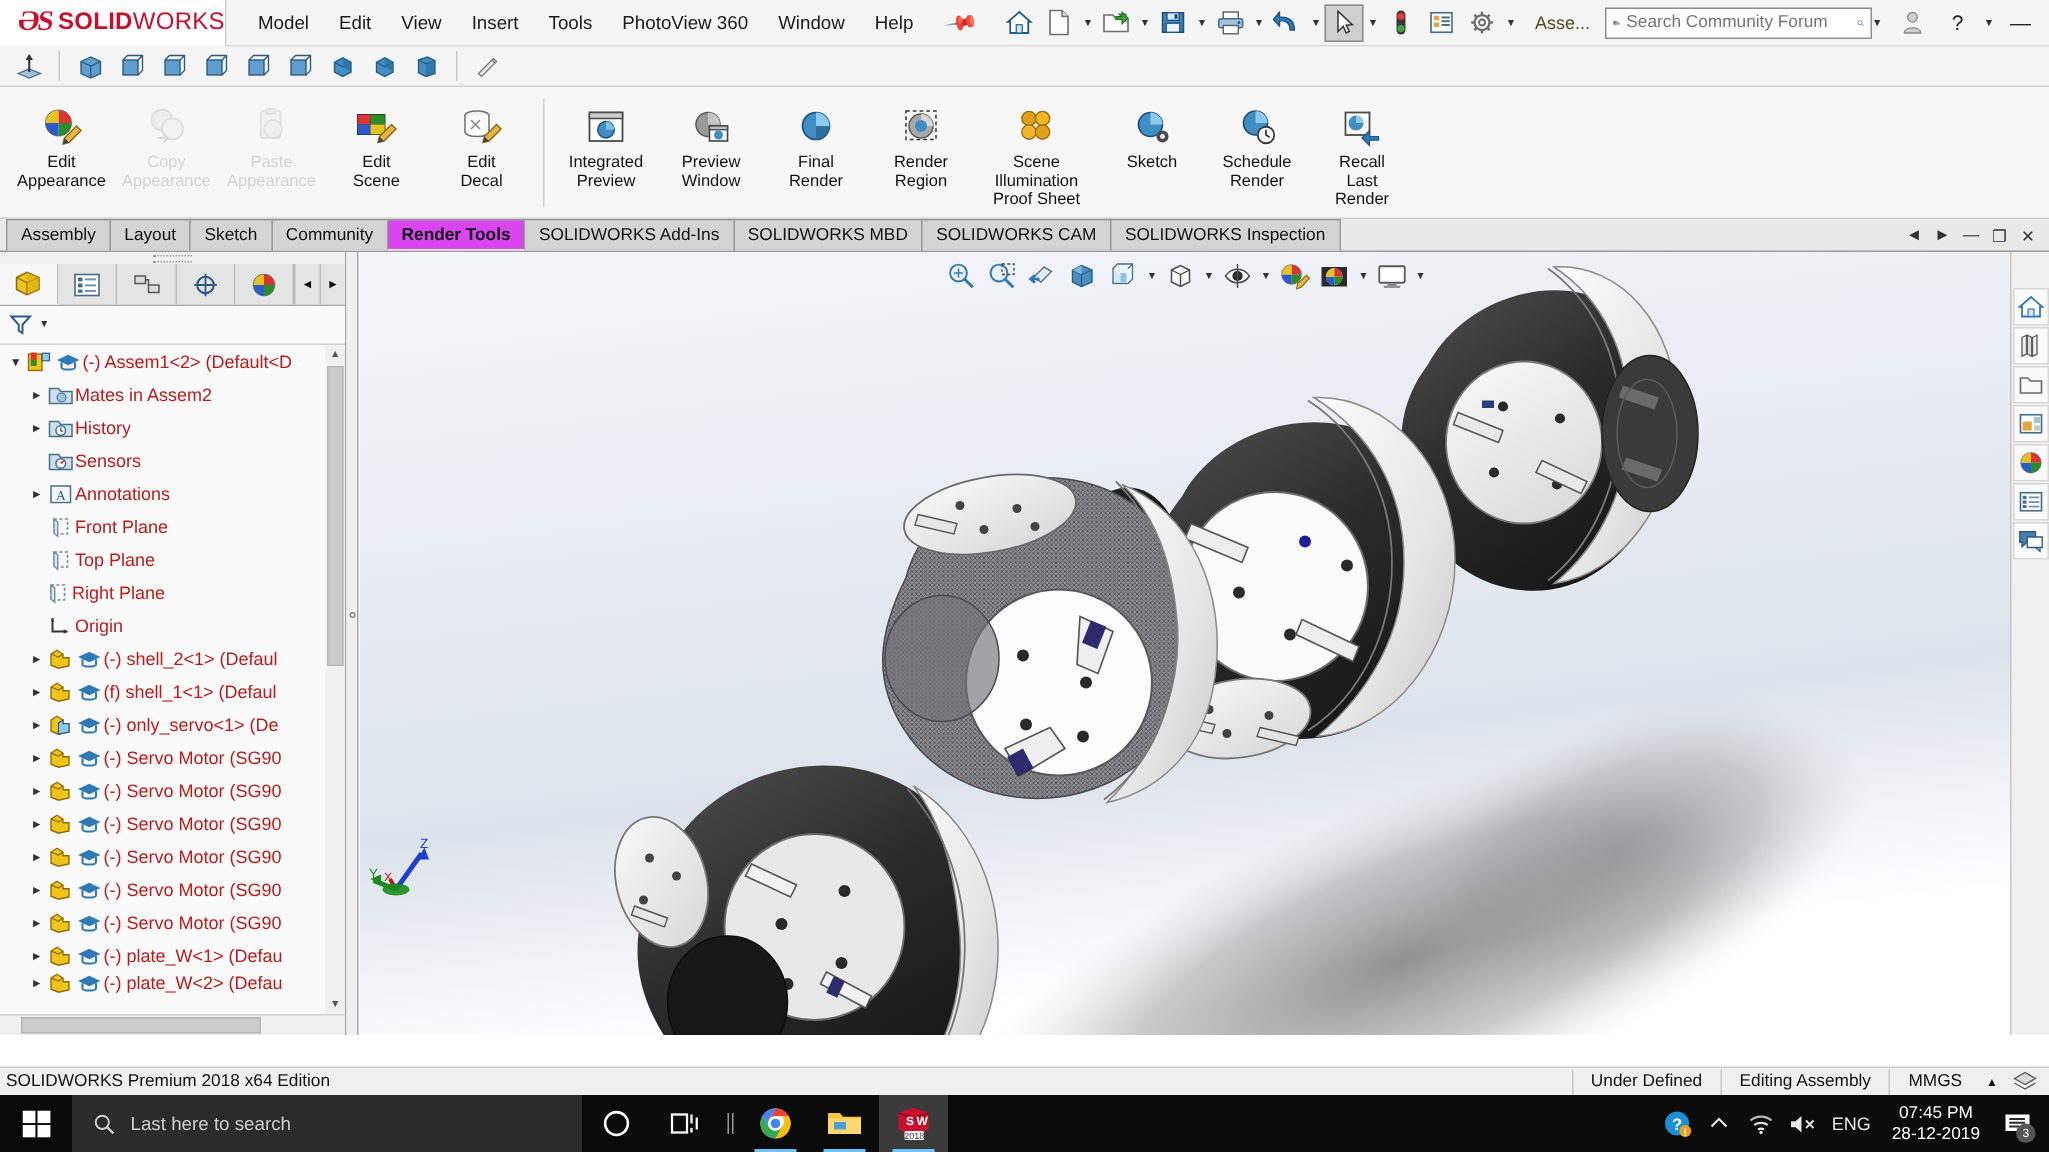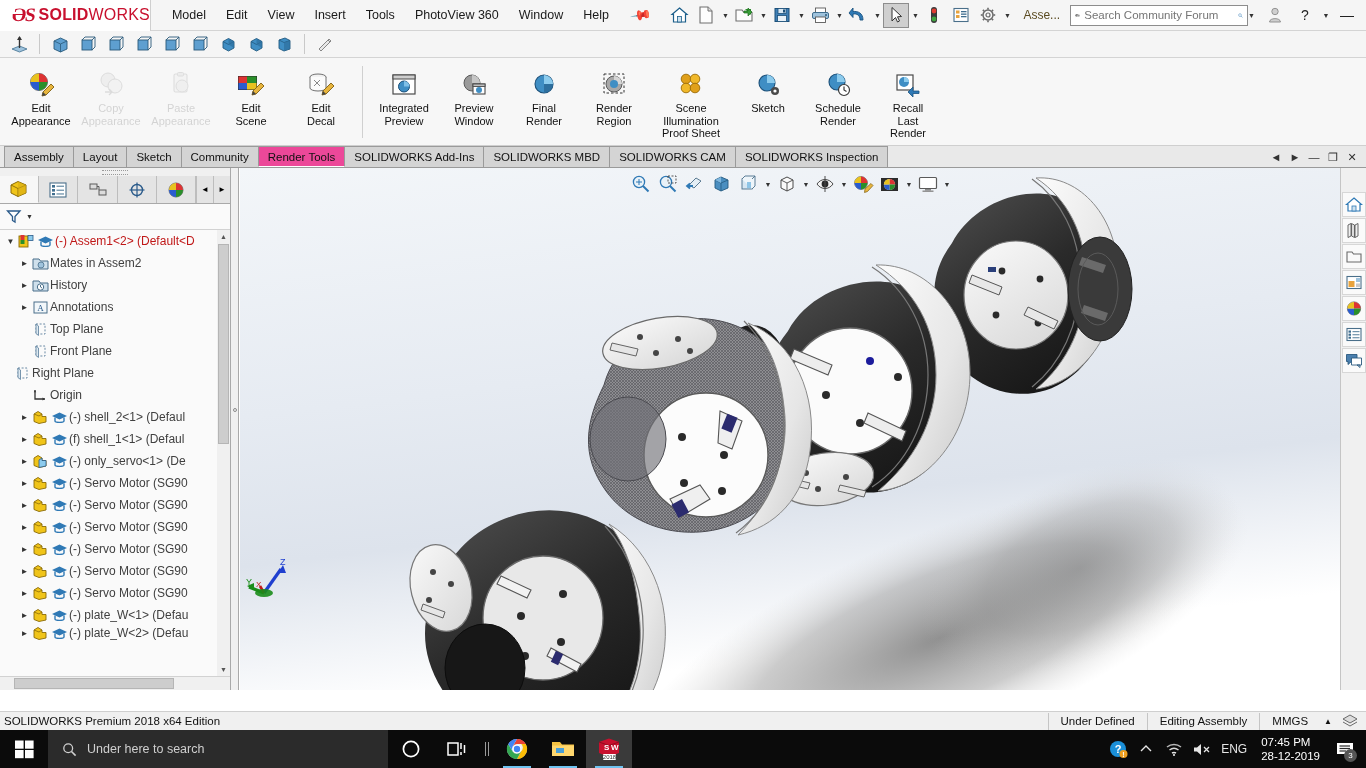--- a/index.html
+++ b/index.html
@@ -94,21 +94,21 @@
   .tabstrip {
     position: absolute; top: 146px; left: 0; width: 1366px; height: 22px;
     background: #e9e9e9; display: flex; align-items: flex-end;
     border-bottom: 1px solid #9a9a9a;
   }
   .cmdtab {
     height: 21px; padding: 0 9px; font-size: 11.5px; color: #111;
     background: #d4d4d4; border: 1px solid #9a9a9a; border-bottom: none;
     display: flex; align-items: center; margin-right: -1px; cursor: default;
   }
-  .cmdtab.active { background: #ec4899; font-weight: normal; border-bottom: 1px solid #fff; position: relative; z-index: 3;}
+  .cmdtab.active { background: #d946ef; font-weight: bold; border-bottom: 1px solid #fff; position: relative; z-index: 3;}
   .tabspacer { flex: 1; }
   .tabwinbtns { display: flex; align-items: center; gap: 3px; padding: 0 6px 2px 0;}
   .twb { width: 16px; height: 16px; display:flex; align-items:center; justify-content:center;
          font-size: 11px; color: #333; cursor: default; }
 
   
   .main {
     position: absolute; top: 168px; left: 0; width: 1366px; height: 522px;
     background: #fff;
   }
@@ -130,21 +130,21 @@
   .fm-arrows { display: flex; margin-left: auto; }
   .fm-arrow { width: 17px; display:flex; align-items:center; justify-content:center; font-size: 8px;
               border-left: 1px solid #bdbdbd; background: #e4e4e4; cursor: default;}
 
   .fmfilter { height: 26px; background: #fafafa; border-bottom: 1px solid #d2d2d2;
               display:flex; align-items:center; padding-left: 6px; gap: 3px; }
   .fmtree { flex: 1; background: #fafafa; overflow: hidden; position: relative; font-size: 12px; }
   .trow { display:flex; align-items:center; height: 22px; padding-left: 4px; white-space: nowrap; cursor: default;}
   .texp { width: 13px; font-size: 8px; color: #333; text-align:center; flex-shrink: 0;}
   .ticon { width: 19px; display:flex; align-items:center; justify-content:center; flex-shrink: 0;}
-  .tlabel { font-size: 12px; color: #404040; overflow: hidden; }
+  .tlabel { font-size: 12px; color: #b91c1c; overflow: hidden; }
   .tlabel.root { color: #c01818; }
 
   .fm-vscroll { position: absolute; right: 0; top: 0; width: 13px; height: 100%; background: #f0f0f0; }
   .fm-vthumb { position: absolute; left: 1px; width: 11px; background: #cdcdcd; border: 1px solid #b5b5b5;}
   .fm-sb-arrow { position:absolute; left:1px; width: 11px; height: 13px; background:#f0f0f0;
                  display:flex; align-items:center;justify-content:center; font-size: 7px; color:#555;}
   .fm-hscroll { height: 14px; background: #f0f0f0; border-top: 1px solid #d2d2d2; position: relative;}
   .fm-hthumb { position: absolute; top: 1px; left: 14px; height: 11px; width: 160px; background: #cdcdcd; border: 1px solid #b5b5b5;}
 
   
@@ -207,21 +207,21 @@
   .tsearch {
     width: 340px; height: 38px; background: #2b2b2b; display:flex; align-items:center;
     padding-left: 14px; gap: 10px; cursor: default;
   }
   .tsearch span { font-size: 12.5px; color: #cfcfcf; }
   .tbicon { width: 46px; height: 38px; display:flex; align-items:center; justify-content:center; position: relative; cursor: default;}
   .tbicon.open::after { content:""; position:absolute; bottom:0; left:9px; width:28px; height:2px; background:#6fc3f0;}
   .tbicon.active { background: #3a3a3a; }
   .tray { margin-left: auto; display:flex; align-items:center; height: 38px; padding-right: 6px; gap: 2px;}
   .trayicon { width: 26px; height: 38px; display:flex; align-items:center; justify-content:center; color:#e6e6e6; font-size: 13px; cursor: default;}
-  .clock { color:#fff; font-size: 11.5px; text-align:left; line-height: 14px; padding: 0 8px; cursor: default;}
+  .clock { color:#fff; font-size: 11.5px; text-align:center; line-height: 14px; padding: 0 8px; cursor: default;}
   .notif { width: 30px; height:38px; display:flex; align-items:center; justify-content:center; position:relative; cursor: default;}
   .notif-badge { position:absolute; right: 3px; bottom: 6px; width:13px; height:13px; border-radius:50%;
                  background:#555; color:#fff; font-size:8px; display:flex; align-items:center; justify-content:center;}
 
   svg { display: block; }
 </style>
 </head>
 <body>
 
 <div class="app">
@@ -751,51 +751,61 @@
           <span class="ticon">
             <svg width="17" height="15" viewBox="0 0 17 15">
               <path d="M1 3 H7 L8.5 5 H16 V13 H1 Z" fill="#cfe0ec" stroke="#4a6f8a" stroke-width="1"></path>
               <circle cx="8.5" cy="9" r="3.2" fill="#fff" stroke="#4a6f8a" stroke-width="1"></circle>
               <path d="M8.5 7 V9 L10 10" stroke="#4a6f8a" stroke-width="1" fill="none"></path>
             </svg>
           </span>
           <span class="tlabel">History</span>
         </div>
 
+        <div class="trow" style="padding-left:31px">
+          <span class="ticon">
+            <svg width="17" height="15" viewBox="0 0 17 15">
+              <path d="M1 3 H7 L8.5 5 H16 V13 H1 Z" fill="#cfe0ec" stroke="#4a6f8a" stroke-width="1"></path>
+              <circle cx="8.5" cy="9" r="3.2" fill="#fff" stroke="#4a6f8a" stroke-width="1"></circle>
+              <path d="M8.5 9 L10.5 7.2" stroke="#d33" stroke-width="1.2"></path>
+            </svg>
+          </span>
+          <span class="tlabel">Sensors</span>
+        </div>
 
         <div class="trow" style="padding-left:18px">
           <span class="texp">►</span>
           <span class="ticon">
             <svg width="17" height="15" viewBox="0 0 17 15">
               <rect x="2" y="2" width="13" height="11" fill="#f2f7fa" stroke="#4a6f8a" stroke-width="1"></rect>
               <text x="8.5" y="11" font-size="9" fill="#2a5a8a" text-anchor="middle" font-family="Liberation Serif, serif">A</text>
             </svg>
           </span>
           <span class="tlabel">Annotations</span>
         </div>
 
         <div class="trow" style="padding-left:31px">
           <span class="ticon">
             <svg width="17" height="15" viewBox="0 0 17 15">
               <path d="M4 2 H13 V12 H4 Z" fill="none" stroke="#6a8aa5" stroke-width="1" stroke-dasharray="2,1.6"></path>
               <path d="M4 2 L6.5 4 V13.5 L4 11.5 Z" fill="#dce8f0" stroke="#6a8aa5" stroke-width=".9"></path>
             </svg>
           </span>
-          <span class="tlabel">Top Plane</span>
+          <span class="tlabel">Front Plane</span>
         </div>
         <div class="trow" style="padding-left:31px">
           <span class="ticon">
             <svg width="17" height="15" viewBox="0 0 17 15">
               <path d="M4 2 H13 V12 H4 Z" fill="none" stroke="#6a8aa5" stroke-width="1" stroke-dasharray="2,1.6"></path>
               <path d="M4 2 L6.5 4 V13.5 L4 11.5 Z" fill="#dce8f0" stroke="#6a8aa5" stroke-width=".9"></path>
             </svg>
           </span>
-          <span class="tlabel">Front Plane</span>
-        </div>
-        <div class="trow" style="padding-left:13px">
+          <span class="tlabel">Top Plane</span>
+        </div>
+        <div class="trow" style="padding-left:29px">
           <span class="ticon">
             <svg width="17" height="15" viewBox="0 0 17 15">
               <path d="M4 2 H13 V12 H4 Z" fill="none" stroke="#6a8aa5" stroke-width="1" stroke-dasharray="2,1.6"></path>
               <path d="M4 2 L6.5 4 V13.5 L4 11.5 Z" fill="#dce8f0" stroke="#6a8aa5" stroke-width=".9"></path>
             </svg>
           </span>
           <span class="tlabel">Right Plane</span>
         </div>
         <div class="trow" style="padding-left:31px">
           <span class="ticon">
@@ -1328,21 +1338,21 @@
         <rect x="10" y="0.5" width="8.6" height="8.2" fill="#fff"></rect>
         <rect x="0" y="10" width="8.6" height="8.2" fill="#fff"></rect>
         <rect x="10" y="10" width="8.6" height="8.2" fill="#fff"></rect>
       </svg>
     </div>
     <div class="tsearch">
       <svg width="15" height="15" viewBox="0 0 15 15">
         <circle cx="6.2" cy="6.2" r="4.4" fill="none" stroke="#d0d0d0" stroke-width="1.3"></circle>
         <line x1="9.5" y1="9.5" x2="13.6" y2="13.6" stroke="#d0d0d0" stroke-width="1.6"></line>
       </svg>
-      <span>Under here to search</span>
+      <span>Last here to search</span>
     </div>
 
     <div class="tbicon">
       <svg width="20" height="20" viewBox="0 0 20 20">
         <circle cx="10" cy="10" r="7.6" fill="none" stroke="#fff" stroke-width="1.7"></circle>
       </svg>
     </div>
     <div class="tbicon">
       <svg width="22" height="18" viewBox="0 0 22 18">
         <rect x="2" y="3" width="10" height="12" fill="none" stroke="#fff" stroke-width="1.5"></rect>

